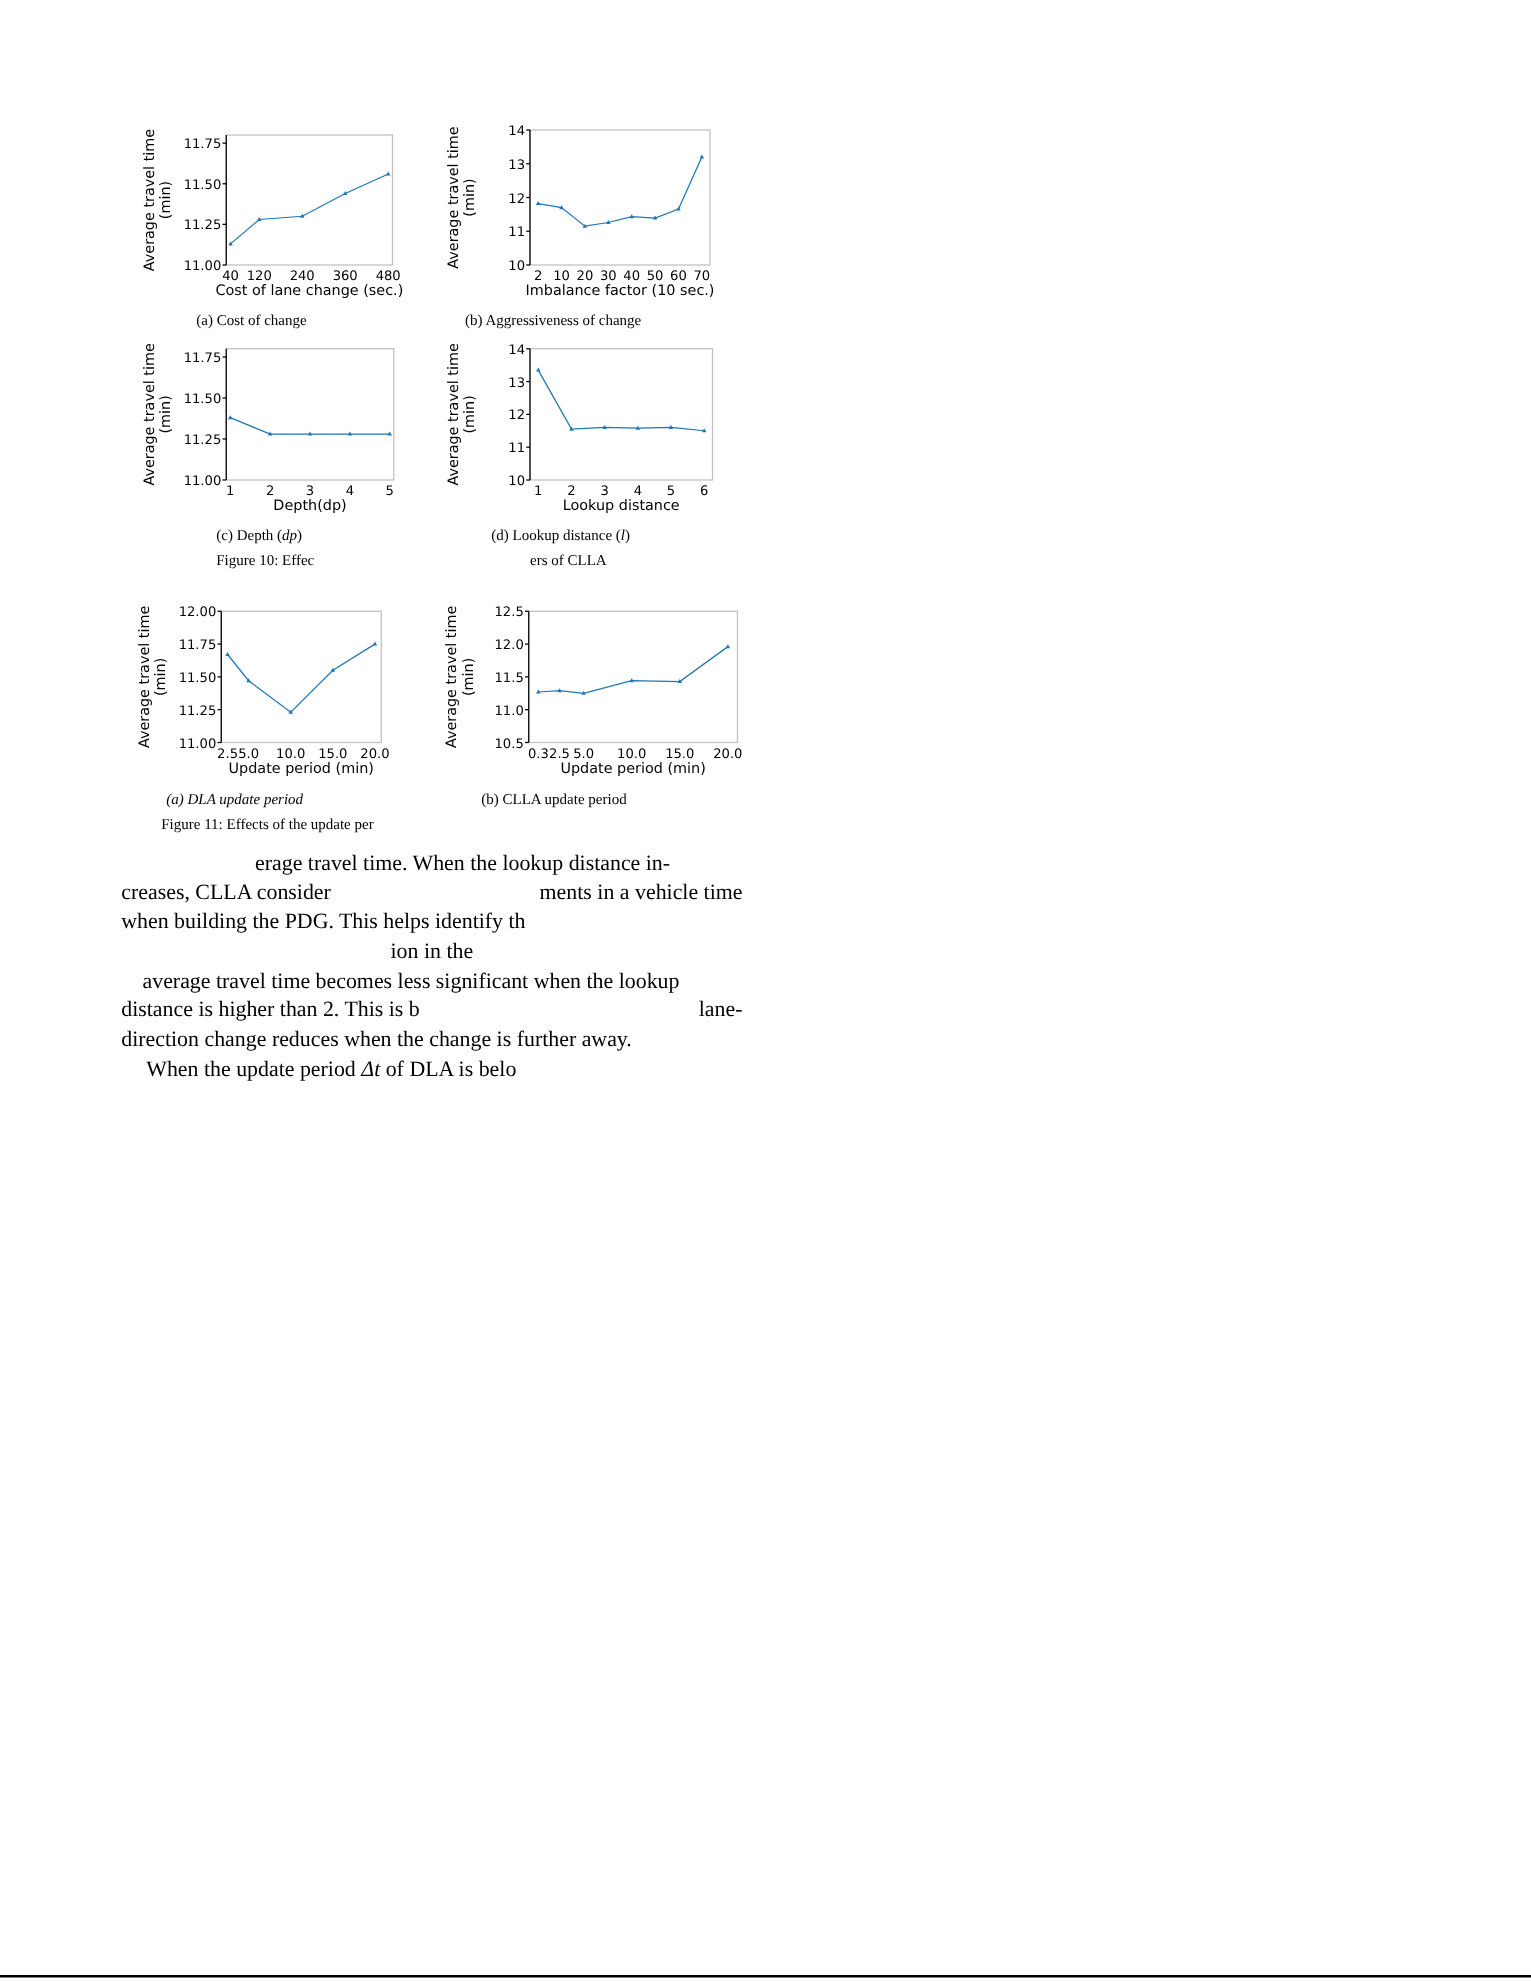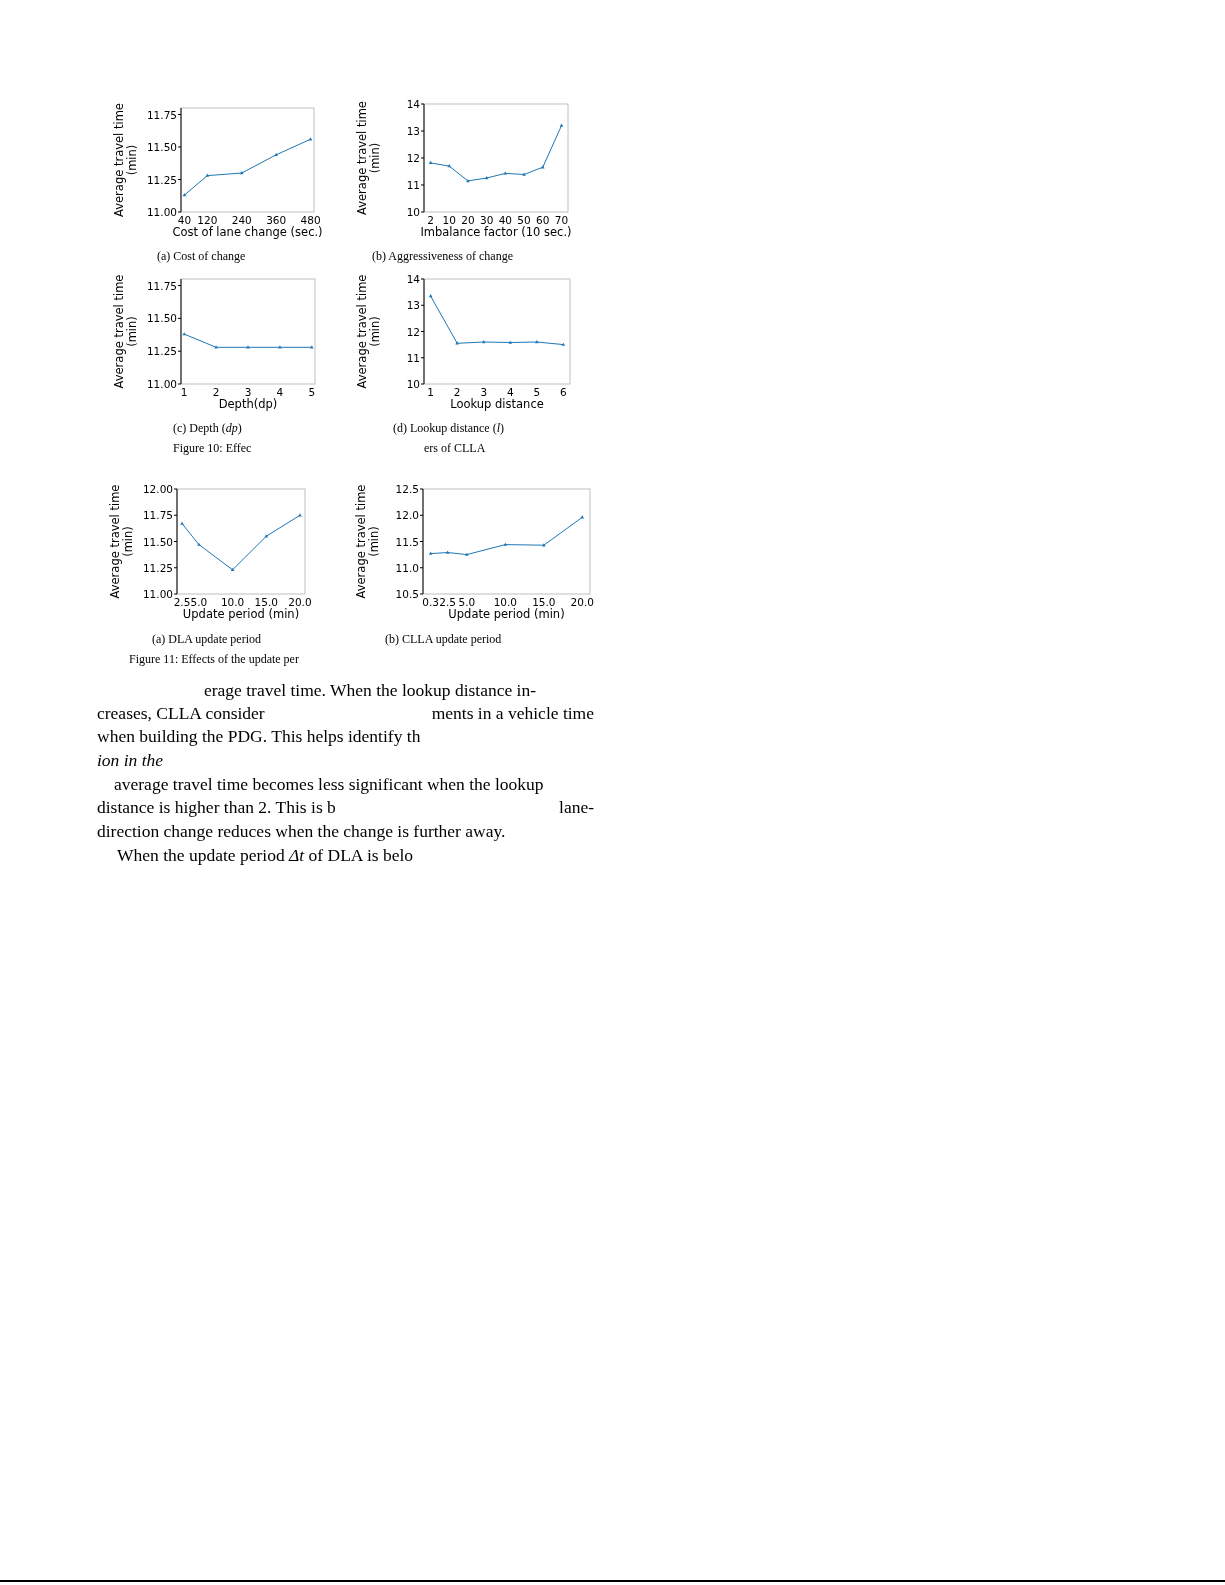--- a/index.html
+++ b/index.html
@@ -210,31 +210,31 @@
       <path d="M466.8663594470046,552.625 L468.6663594470046,555.825 L465.0663594470046,555.825 Z" fill="#1f77b4"></path>
       <path d="M505.34562211981563,542.65 L507.14562211981564,545.85 L503.5456221198156,545.85 Z" fill="#1f77b4"></path>
       <path d="M543.8248847926267,543.175 L545.6248847926266,546.375 L542.0248847926267,546.375 Z" fill="#1f77b4"></path>
       <path d="M582.3041474654378,515.3499999999999 L584.1041474654378,518.55 L580.5041474654379,518.55 Z" fill="#1f77b4"></path>
       <text x="506.5" y="618" text-anchor="middle" class="xlabel-text">Update period (min)</text>
       <text x="365" y="541.5" text-anchor="middle" class="ylabel-text" transform="rotate(-90 365 541.5)">Average travel time</text>
       <text x="378" y="541.5" text-anchor="middle" class="ylabel-text" transform="rotate(-90 378 541.5)">(min)</text>
     </svg>
   </div>
 
-<div class="caption" style="left:152px;top:632px;">(a) DLA update period</div>
+<div class="caption" style="left:133px;top:632px;font-style:italic;">(a) DLA update period</div>
 <div class="caption" style="left:385px;top:632px;">(b) CLLA update period</div>
 <div class="caption" style="left:129px;top:652px;">Figure 11: Effects of the update per</div>
 
 <div class="body-line" style="left:204px;top:680px;">erage travel time. When the lookup distance in-</div>
 <div class="body-line" style="left:97px;top:703px;width:497px;">
   <span>creases, </span><b>CLLA</b><span> consider</span>
   <span style="position:absolute;right:0;top:0;">ments in a vehicle time</span>
 </div>
 <div class="body-line" style="left:97px;top:726px;">when building the PDG. This helps identify th</div>
-<div class="body-line" style="left:97px;top:750px;width:497px;text-align:left;font-style:italic;">ion in the</div>
+<div class="body-line" style="left:97px;top:750px;width:497px;text-align:center;">ion in the</div>
 <div class="body-line" style="left:114px;top:774px;">average travel time becomes less significant when the lookup</div>
 <div class="body-line" style="left:97px;top:797px;width:497px;">
   <span>distance is higher than 2. This is b</span>
   <span style="position:absolute;right:0;top:0;">lane-</span>
 </div>
 <div class="body-line" style="left:97px;top:821px;">direction change reduces when the change is further away.</div>
 <div class="body-line" style="left:117px;top:845px;">
   <span>When the update period </span><i>Δt</i><span> of </span><b>DLA</b><span> is belo</span>
 </div>
 

